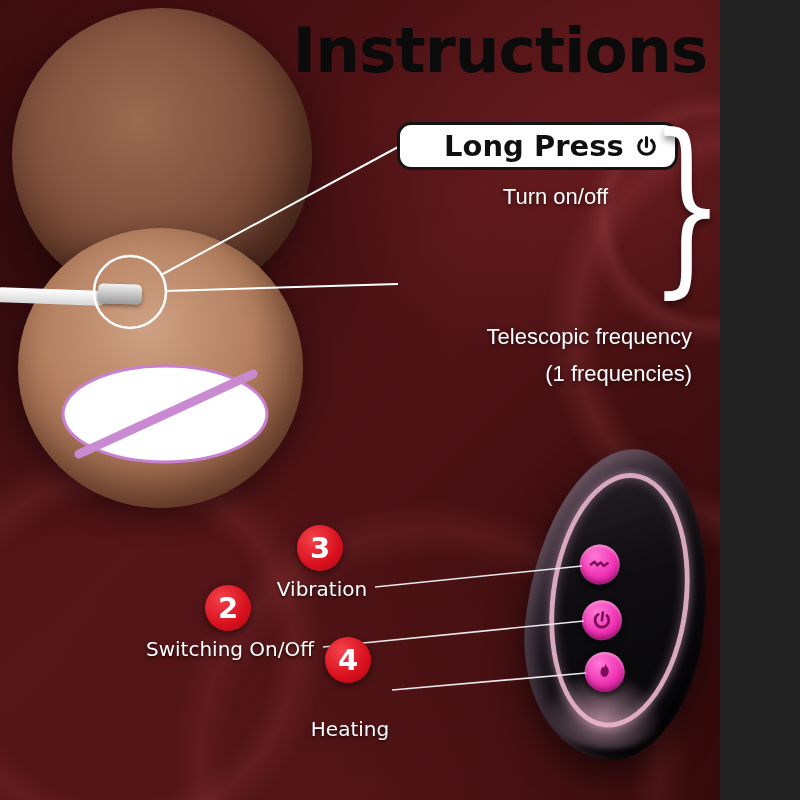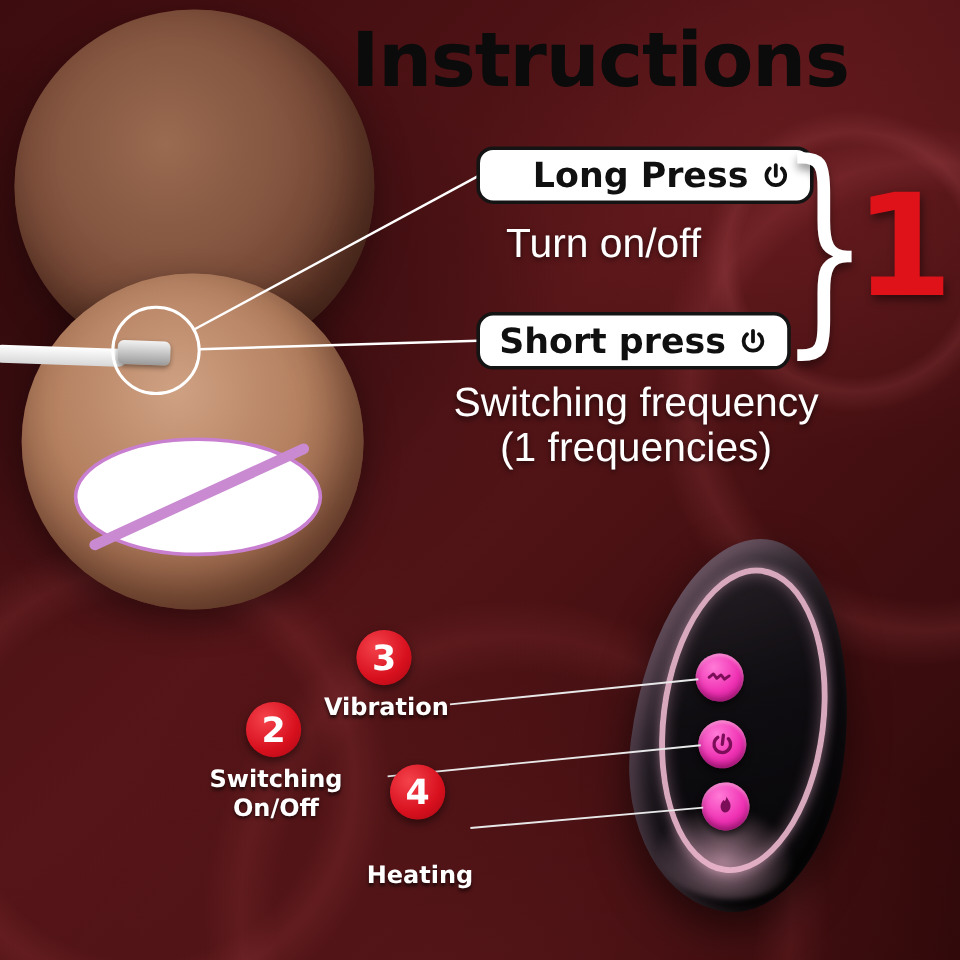--- a/index.html
+++ b/index.html
@@ -1,17 +1,17 @@
 <!DOCTYPE html>
 <html><head>
 <meta charset="utf-8">
 <style>
   html,body{margin:0;padding:0;background:#222;}
   .canvas{
-    position:relative;width:800px;height:800px;overflow:hidden;
+    position:relative;width:720px;height:800px;overflow:hidden;
     font-family:"Liberation Sans",sans-serif;
     background-image:
       radial-gradient(circle 150px at 712px 218px, transparent 96px, rgba(190,90,95,0.18) 108px, transparent 126px),
       radial-gradient(circle 260px at 770px 330px, transparent 170px, rgba(170,70,75,0.22) 195px, transparent 225px),
       radial-gradient(circle 240px at 120px 650px, transparent 150px, rgba(160,62,66,0.20) 175px, transparent 205px),
       radial-gradient(circle 300px at 430px 760px, transparent 200px, rgba(150,55,60,0.20) 230px, transparent 260px),
       radial-gradient(ellipse 420px 300px at 85% 20%, rgba(120,34,38,0.50), transparent 70%),
       radial-gradient(ellipse 500px 380px at 15% 35%, rgba(25,5,7,0.55), transparent 72%),
       radial-gradient(ellipse 600px 420px at 50% 105%, rgba(110,30,34,0.45), transparent 75%),
       linear-gradient(135deg, #3c0c0e 0%, #561518 45%, #2e0809 100%);
@@ -76,21 +76,21 @@
   
   .pill{
     position:absolute;display:inline-flex;align-items:center;gap:10px;z-index:5;
     background:#ffffff;border:3px solid #141414;border-radius:14px;padding:4px 16px;
     font-family:"DejaVu Sans",sans-serif;font-weight:bold;font-size:29px;color:#101010;
   }
   .pill svg{width:25px;height:25px;}
   .pill-long{left:397px;top:122px;padding-left:44px;}
   .pill-short{left:397px;top:260px;}
   .desc{
-    position:absolute;color:#ffffff;font-size:34px;text-align:center;z-index:5;
+    position:absolute;color:#ffffff;font-size:22px;text-align:right;z-index:5;
     text-shadow:0 2px 4px rgba(0,0,0,.55);
   }
   .desc-long{left:398px;top:184px;width:210px;}
   .desc-short{left:368px;top:318px;width:324px;line-height:37px;}
   .brace{
     position:absolute;left:652px;top:100px;width:70px;height:210px;z-index:5;
     display:flex;align-items:center;justify-content:center;
     font-family:"DejaVu Serif",serif;font-size:130px;color:#ffffff;
     transform:scaleY(1.45) scaleX(.9);
     text-shadow:0 3px 6px rgba(0,0,0,.4);
@@ -105,21 +105,21 @@
     position:absolute;width:46px;height:46px;border-radius:50%;z-index:6;
     display:flex;align-items:center;justify-content:center;
     background:radial-gradient(circle at 35% 30%, #f4424b, #d8101e 60%, #a90712 100%);
     box-shadow:0 3px 7px rgba(0,0,0,.5);
     color:#fff;font-family:"DejaVu Sans",sans-serif;font-weight:bold;font-size:29px;
   }
   .chip-3{left:297px;top:525px;}
   .chip-2{left:205px;top:585px;}
   .chip-4{left:325px;top:637px;}
   .anno-label{
-    position:absolute;z-index:6;color:#fff;font-family:"DejaVu Sans",sans-serif;font-weight:bold;font-size:20px;
+    position:absolute;z-index:6;color:#fff;font-family:"DejaVu Sans",sans-serif;font-weight:normal;font-size:20px;
     text-align:center;text-shadow:0 2px 3px rgba(0,0,0,.65);
   }
   .label-vibration{left:252px;top:577px;width:140px;}
   .label-telescopic{left:140px;top:637px;width:180px;}
   .label-heating{left:290px;top:717px;width:120px;}
 </style>
 </head>
 <body>
 
 <div class="canvas">
@@ -168,29 +168,22 @@
 
   <div class="pill pill-long">
     <span>Long Press</span>
     <svg viewBox="0 0 24 24">
       <path d="M12 3.5v8.5" fill="none" stroke="#101010" stroke-width="3" stroke-linecap="round"></path>
       <path d="M7.2 6.2a7.5 7.5 0 1 0 9.6 0" fill="none" stroke="#101010" stroke-width="3" stroke-linecap="round"></path>
     </svg>
   </div>
   <div class="desc desc-long">Turn on/off</div>
 
-  <div class="pill pill-short">
-    <span>Short press</span>
-    <svg viewBox="0 0 24 24">
-      <path d="M12 3.5v8.5" fill="none" stroke="#101010" stroke-width="3" stroke-linecap="round"></path>
-      <path d="M7.2 6.2a7.5 7.5 0 1 0 9.6 0" fill="none" stroke="#101010" stroke-width="3" stroke-linecap="round"></path>
-    </svg>
-  </div>
   <div class="desc desc-short">
-    <div>Switching frequency</div>
+    <div>Telescopic frequency</div>
     <div>(1 frequencies)</div>
   </div>
 
   <div class="brace">}</div>
   <div class="big-num">1</div>
 
   <div class="numchip chip-3">3</div>
   <div class="anno-label label-vibration">Vibration</div>
 
   <div class="numchip chip-2">2</div>

